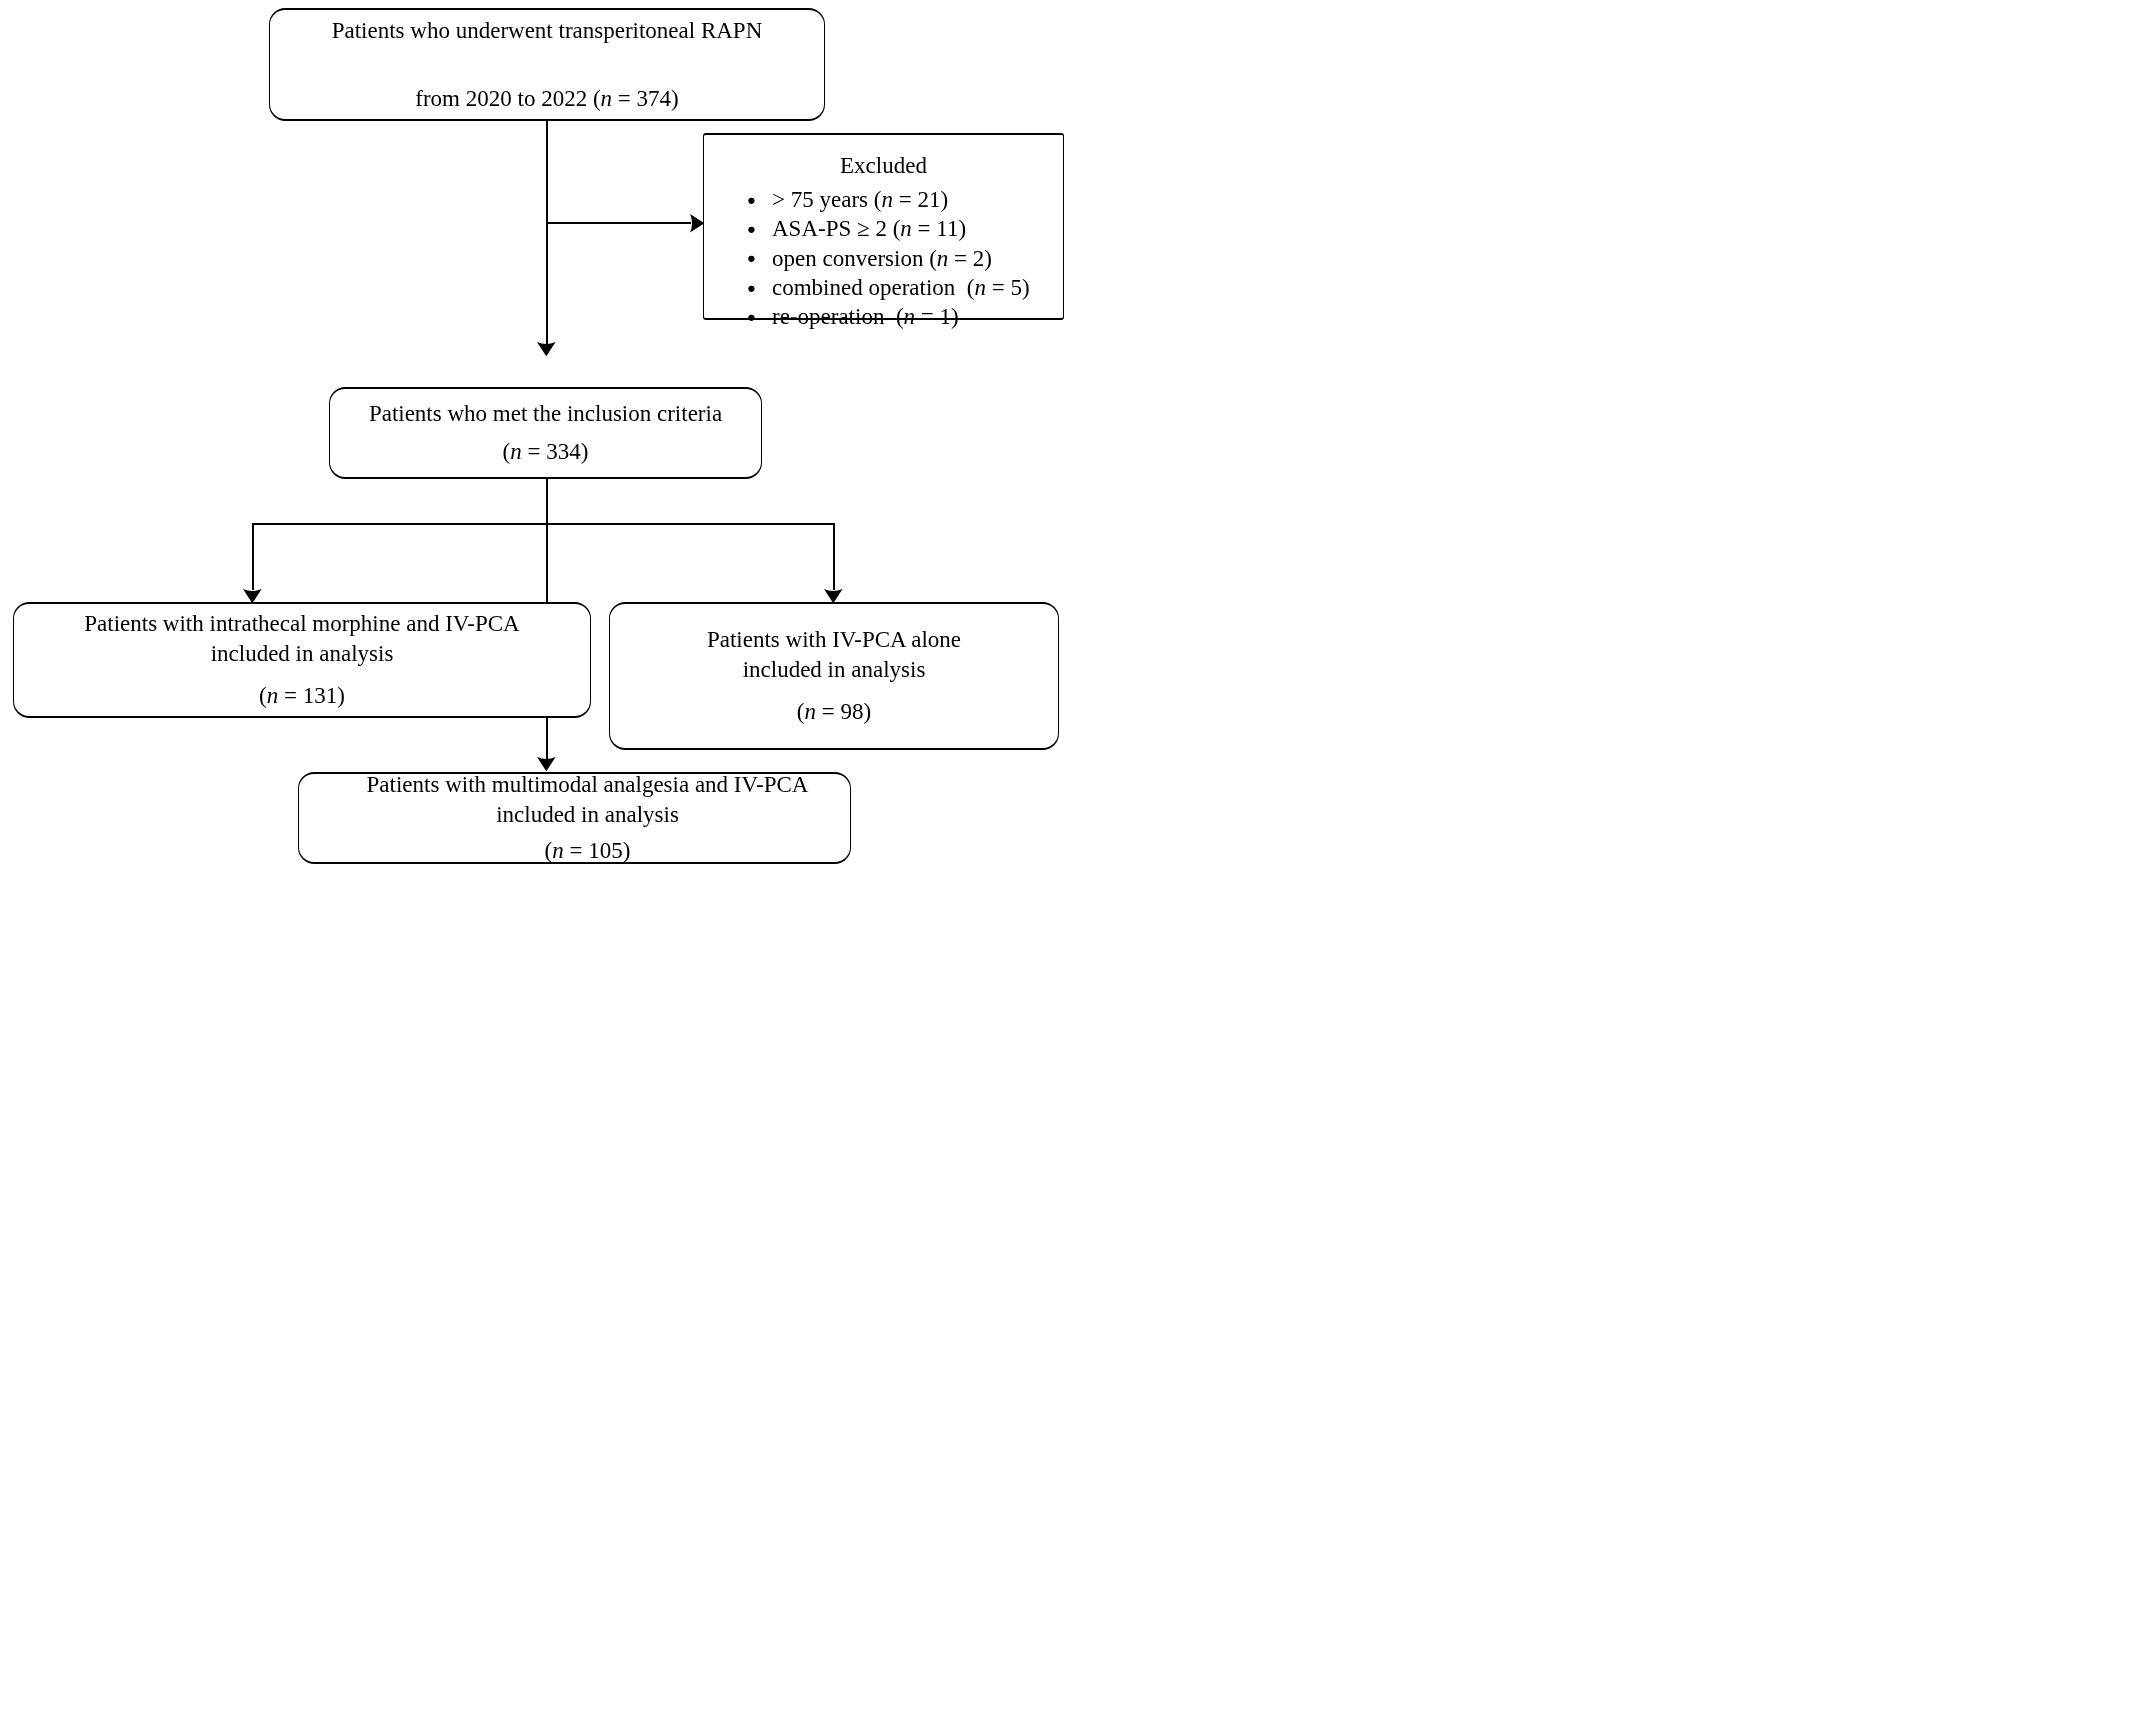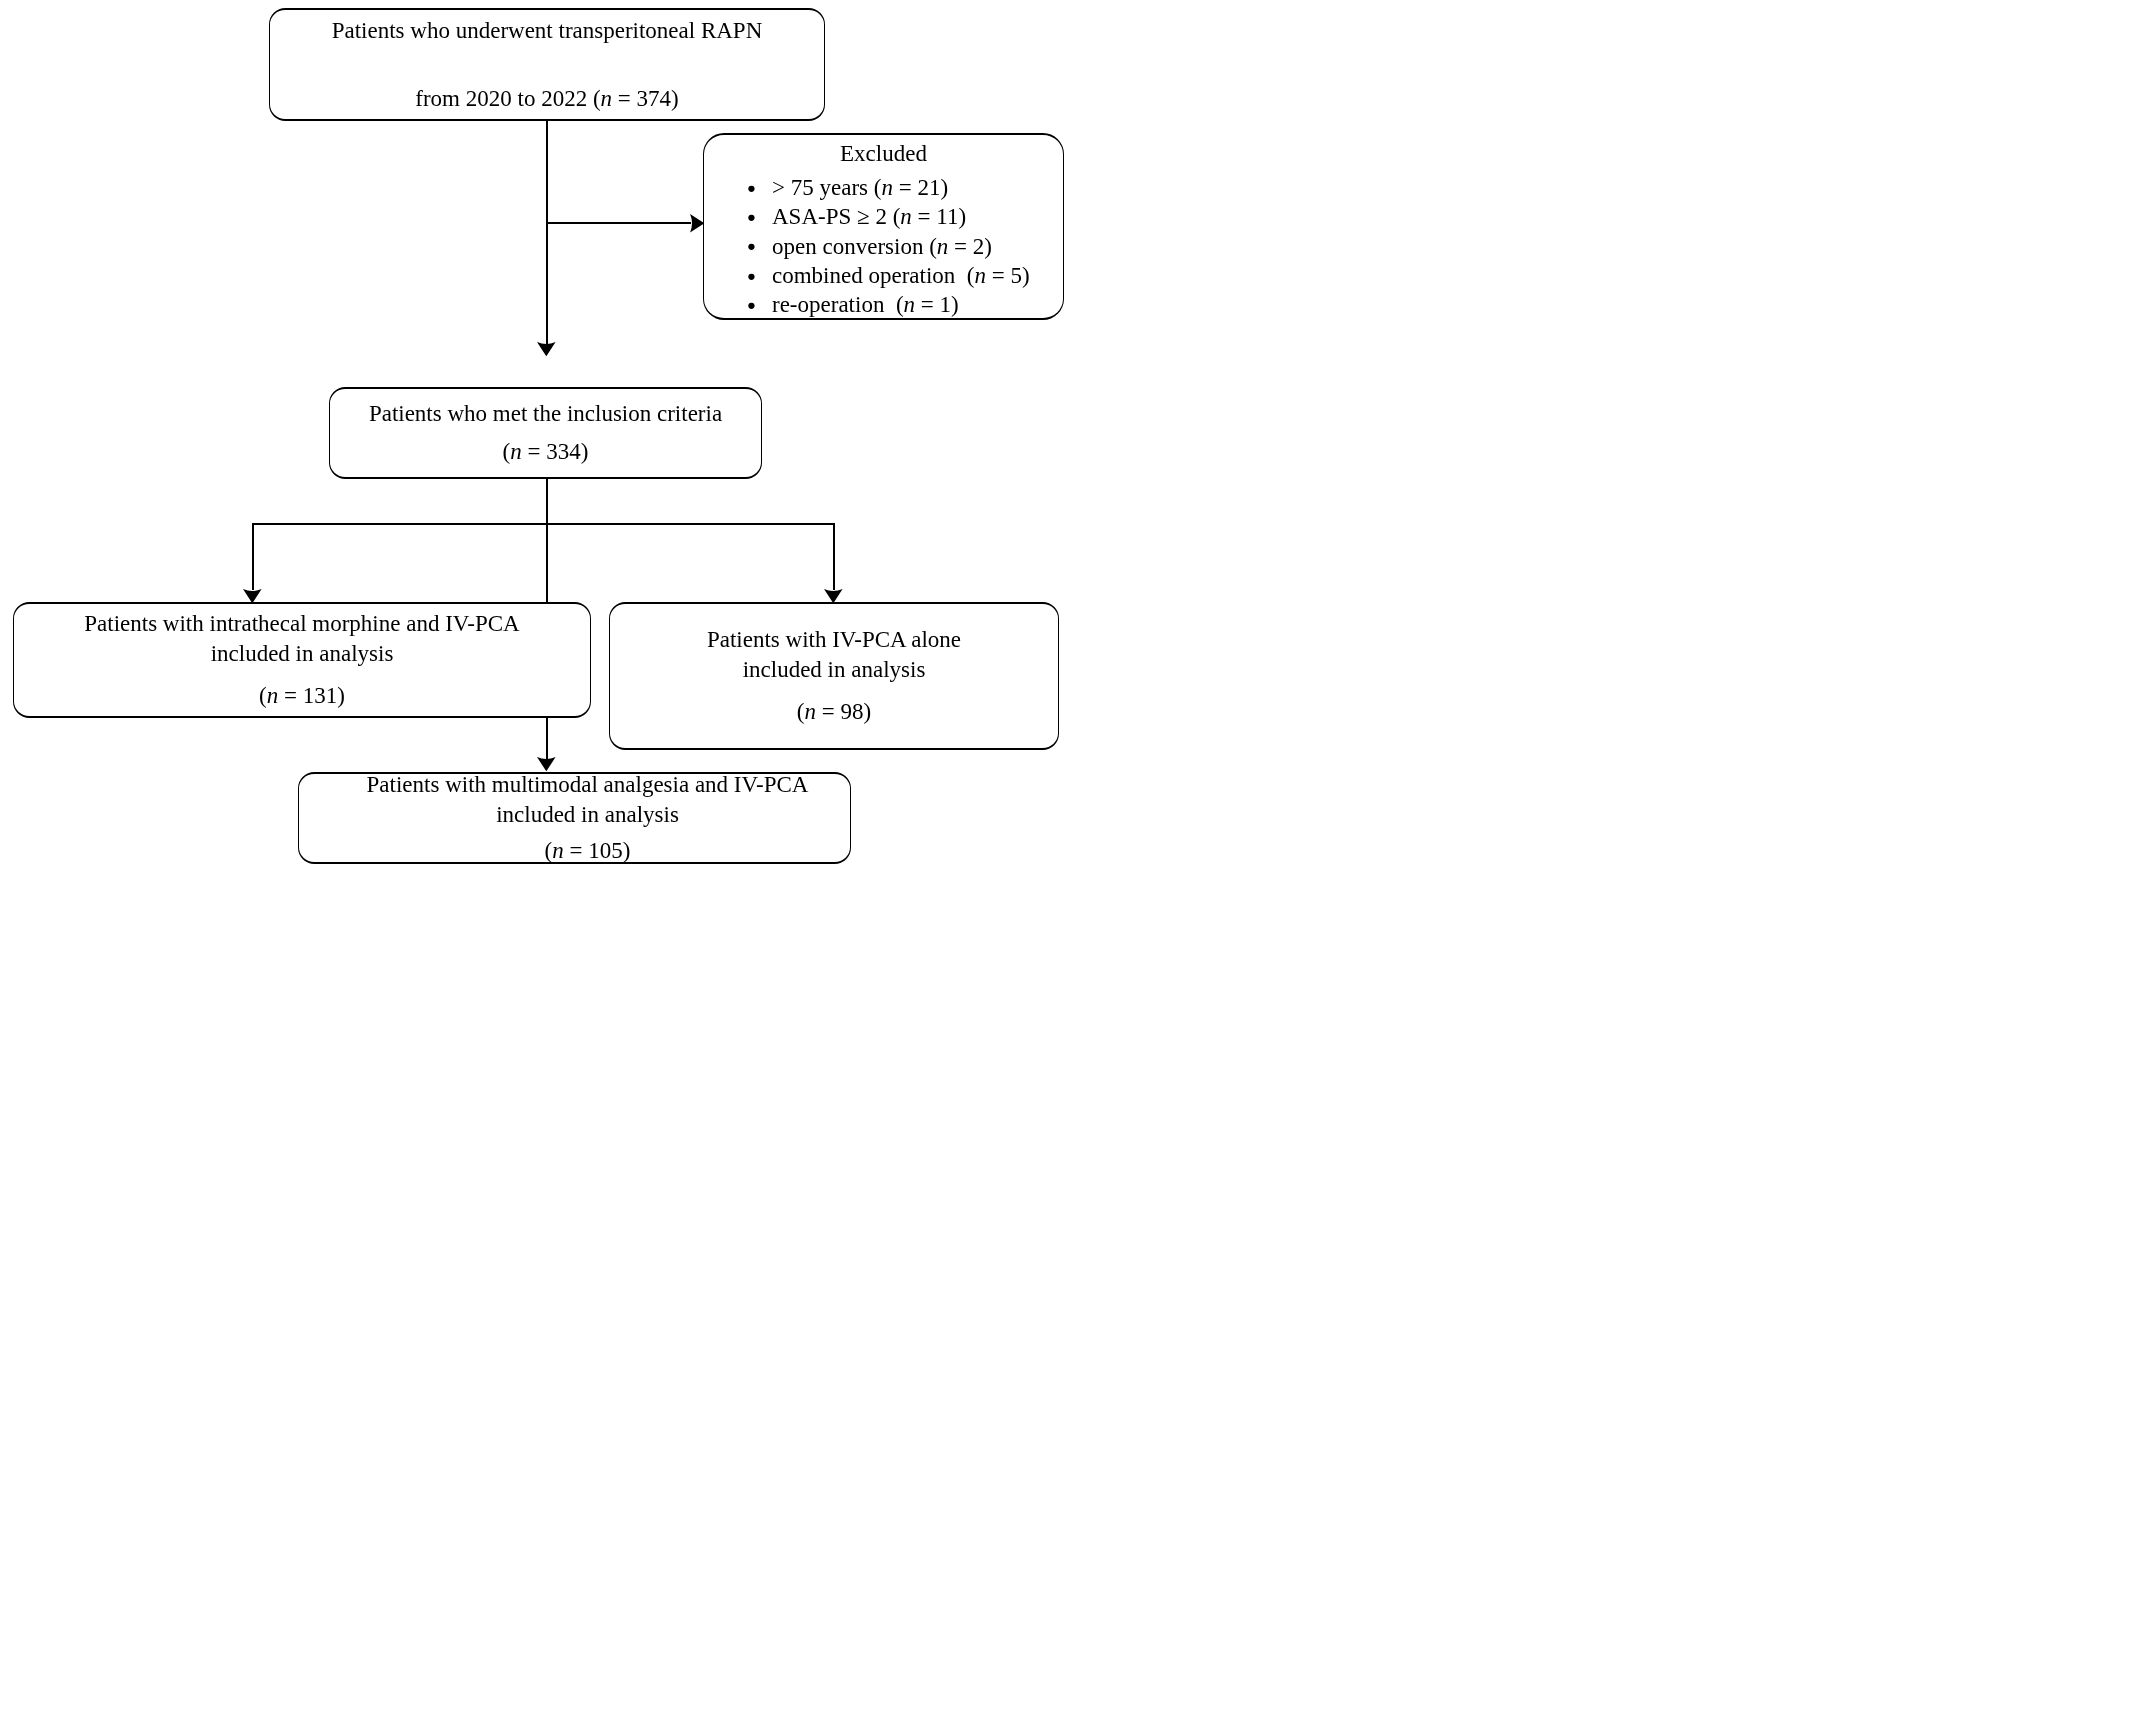--- a/index.html
+++ b/index.html
@@ -36,21 +36,21 @@
   .count { margin-top: 13px; }
 
   
   #top-box        { left: 269px;  top: 8.2px;   width: 556px; height: 113px; }
   #top-box .line2 { margin-top: 38px; }
 
   
   #excluded-box {
     left: 703px; top: 133px; width: 361px; height: 187px;
     align-items: stretch; justify-content: flex-start;
-    text-align: left; border-radius: 21px; padding-top: 5px;
+    text-align: left; border-radius: 3px; padding-top: 17px;
   }
   .excl-title { text-align: center; line-height: 1.25; }
   .excl-list  { margin-top: 4.4px; padding-left: 43px; }
   .excl-item  { display: flex; align-items: baseline; line-height: 1.27; }
   .bullet     { flex: 0 0 25px; font-size: 14.8px; position: relative; top: -2.2px; }
 
   #inclusion-box        { left: 329px;  top: 355px;  width: 433px; height: 92px; margin-top: 32px; }
   #inclusion-box .count { margin-top: 7.7px; }
 
   #itm-box   { left: 13px;   top: 602px; width: 578px; height: 116px; }

